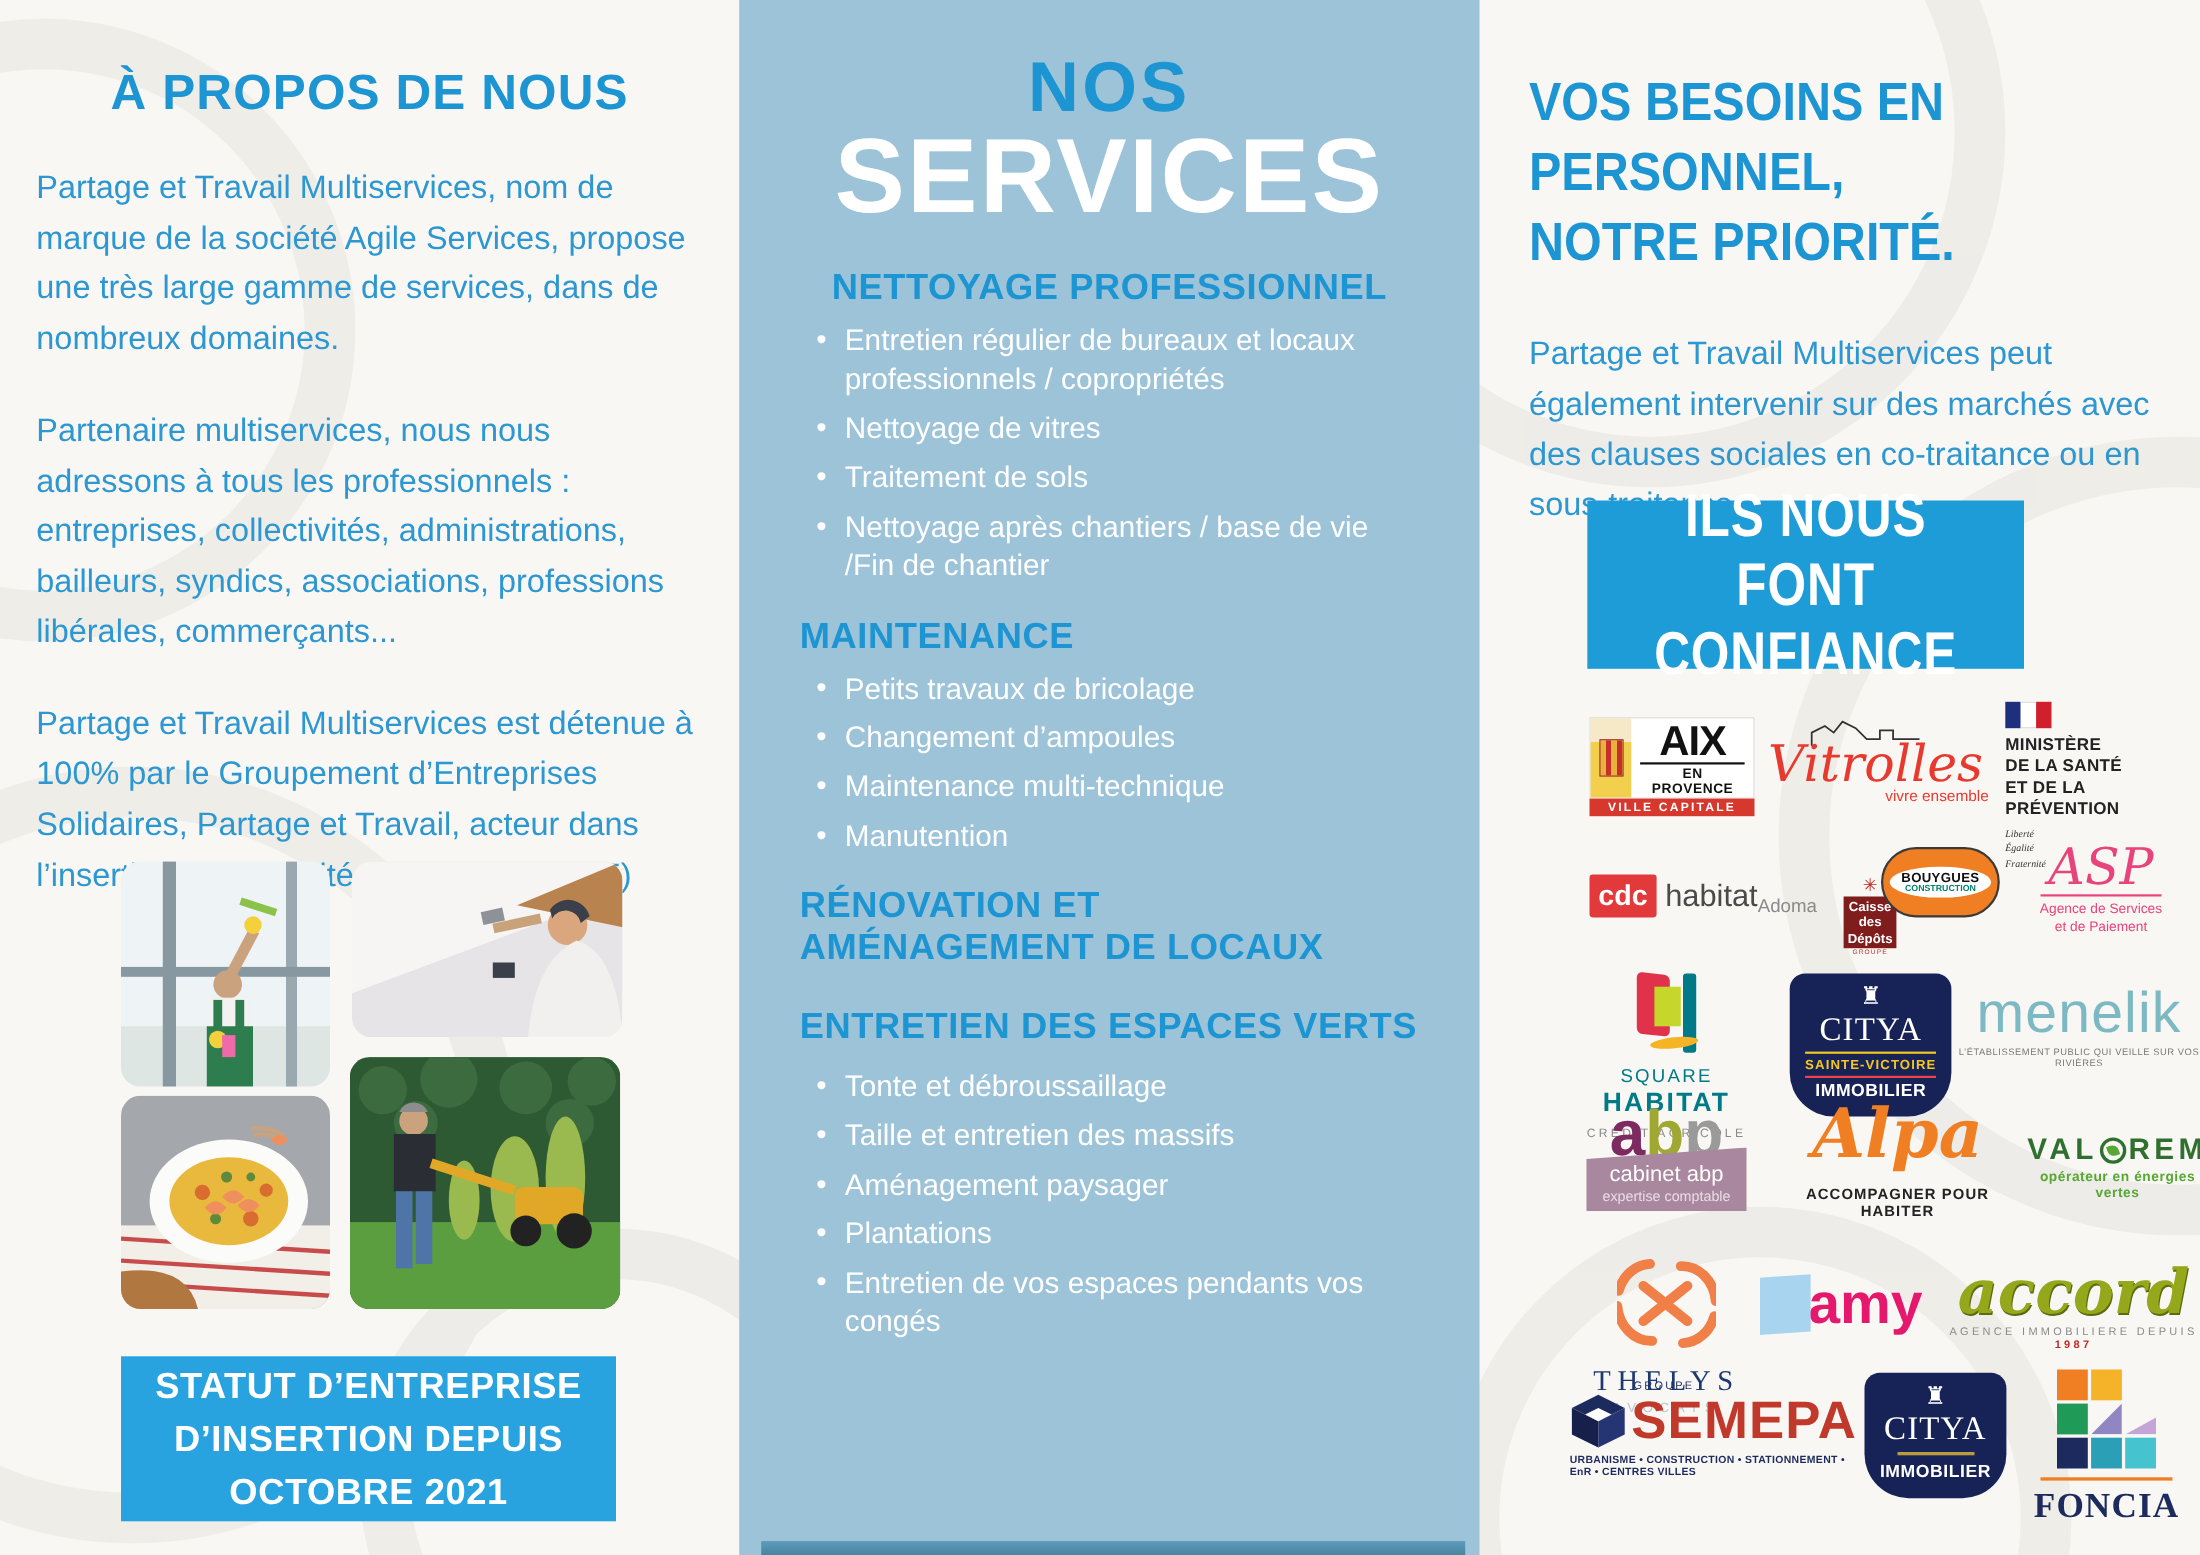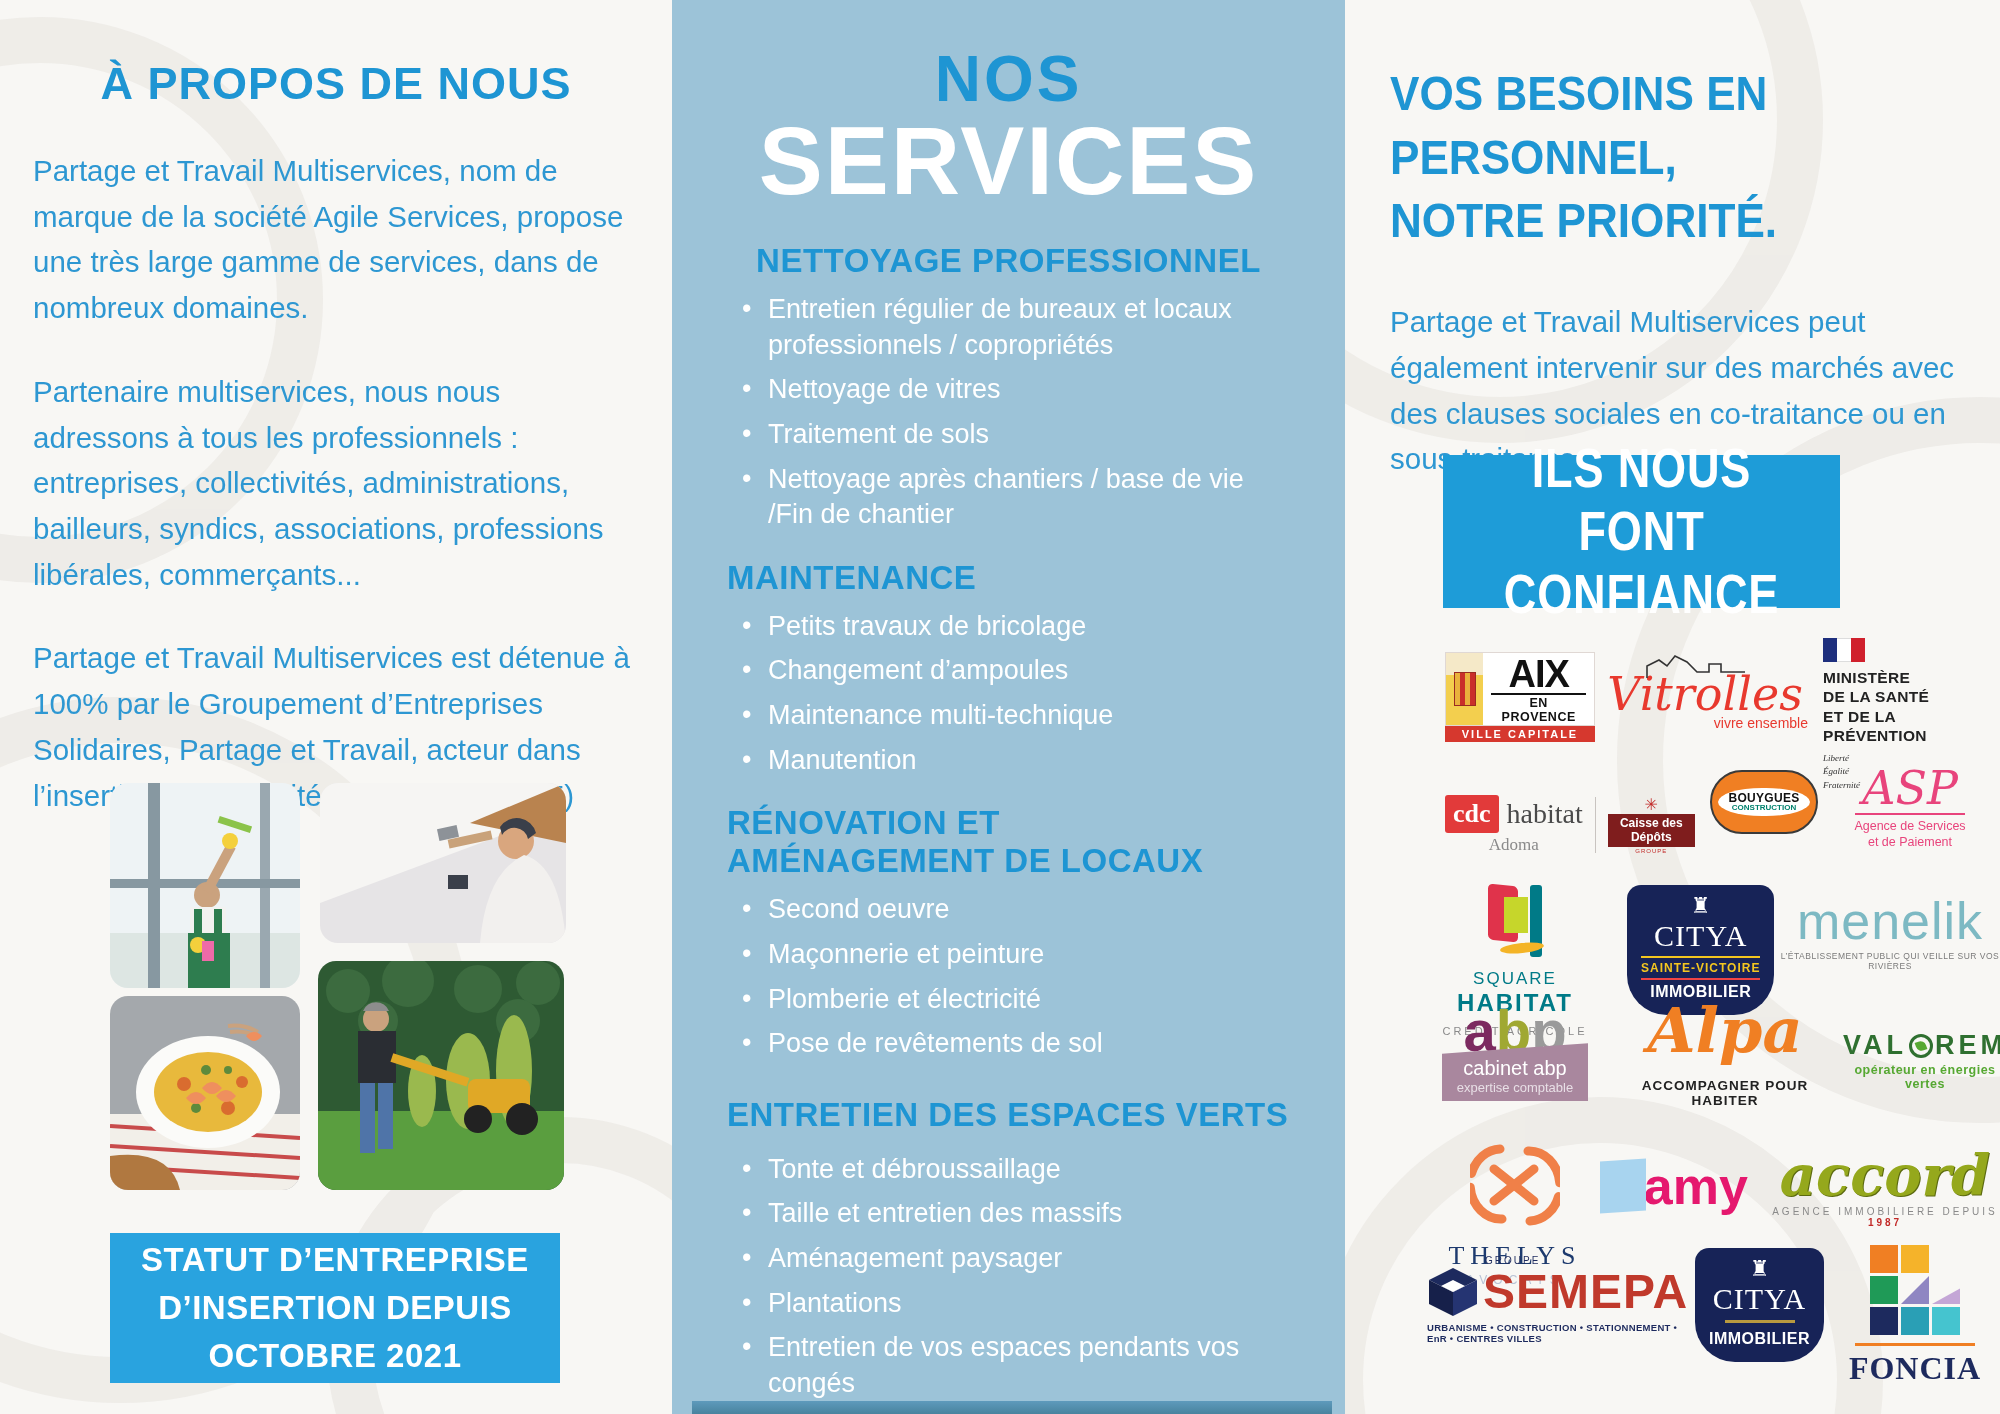--- a/index.html
+++ b/index.html
@@ -66,21 +66,21 @@
   .ministere{left:478px;top:638px;width:180px;align-items:flex-start;text-align:left;}
   .flag{display:flex;width:42px;height:24px;margin-bottom:6px;}
   .flag i{flex:1;}
   .flag .b{background:#1e2f7d;}
   .flag .w{background:#fff;border-top:1px solid #ddd;border-bottom:1px solid #ddd;}
   .flag .r{background:#d0202c;}
   .min-line{font-size:15.5px;font-weight:bold;color:#222;line-height:1.25;letter-spacing:.3px;}
   .min-motto{font-family:"Liberation Serif",serif;font-style:italic;font-size:9px;color:#333;margin-top:6px;line-height:1.5;}
   
   .cdc{left:100px;top:795px;width:250px;flex-direction:row;align-items:flex-start;}
-  .cdc-left{display:flex;flex-direction:column;font-family:Liberation Serif, serif;}
+  .cdc-left{display:flex;flex-direction:row;align-items:flex-end;}
   .cdc-row{display:flex;align-items:center;}
   .cdc-box{background:#e23a3a;color:#fff;font-weight:bold;font-size:26px;padding:4px 8px;border-radius:3px;}
   .cdc-habitat{font-size:28px;color:#4a4a4a;margin-left:8px;}
   .cdc-adoma{font-size:17px;color:#8a8a8a;margin-top:2px;}
   .cdc-div{width:1px;height:56px;background:#c9c4c0;margin:2px 12px 0;}
   .cdc-caisse{display:flex;flex-direction:column;align-items:center;color:#c22a28;}
   .cdc-caisse .rosette{font-size:16px;}
   .cdc-caisse .t{font-size:12px;font-weight:bold;background:#7f1d1d;color:#fff;padding:2px 4px;line-height:1.2;}
   .cdc-caisse .g{font-size:6px;letter-spacing:1px;color:#c22a28;margin-top:1px;}
   
@@ -300,26 +300,20 @@
 
     <div class="svc-h">MAINTENANCE</div>
     <ul class="svc-ul">
       <li>Petits travaux de bricolage</li>
       <li>Changement d’ampoules</li>
       <li>Maintenance multi-technique</li>
       <li>Manutention</li>
     </ul>
 
     <div class="svc-h" style="width:520px;">RÉNOVATION ET AMÉNAGEMENT DE LOCAUX</div>
-    <ul class="svc-ul">
-      <li>Second oeuvre</li>
-      <li>Maçonnerie et peinture</li>
-      <li>Plomberie et électricité</li>
-      <li>Pose de revêtements de sol</li>
-    </ul>
 
     <div class="svc-h" style="margin-top:34px;">ENTRETIEN DES ESPACES VERTS</div>
     <ul class="svc-ul" style="margin-top:18px;">
       <li>Tonte et débroussaillage</li>
       <li>Taille et entretien des massifs</li>
       <li>Aménagement paysager</li>
       <li>Plantations</li>
       <li>Entretien de vos espaces pendants vos congés</li>
     </ul>
 

